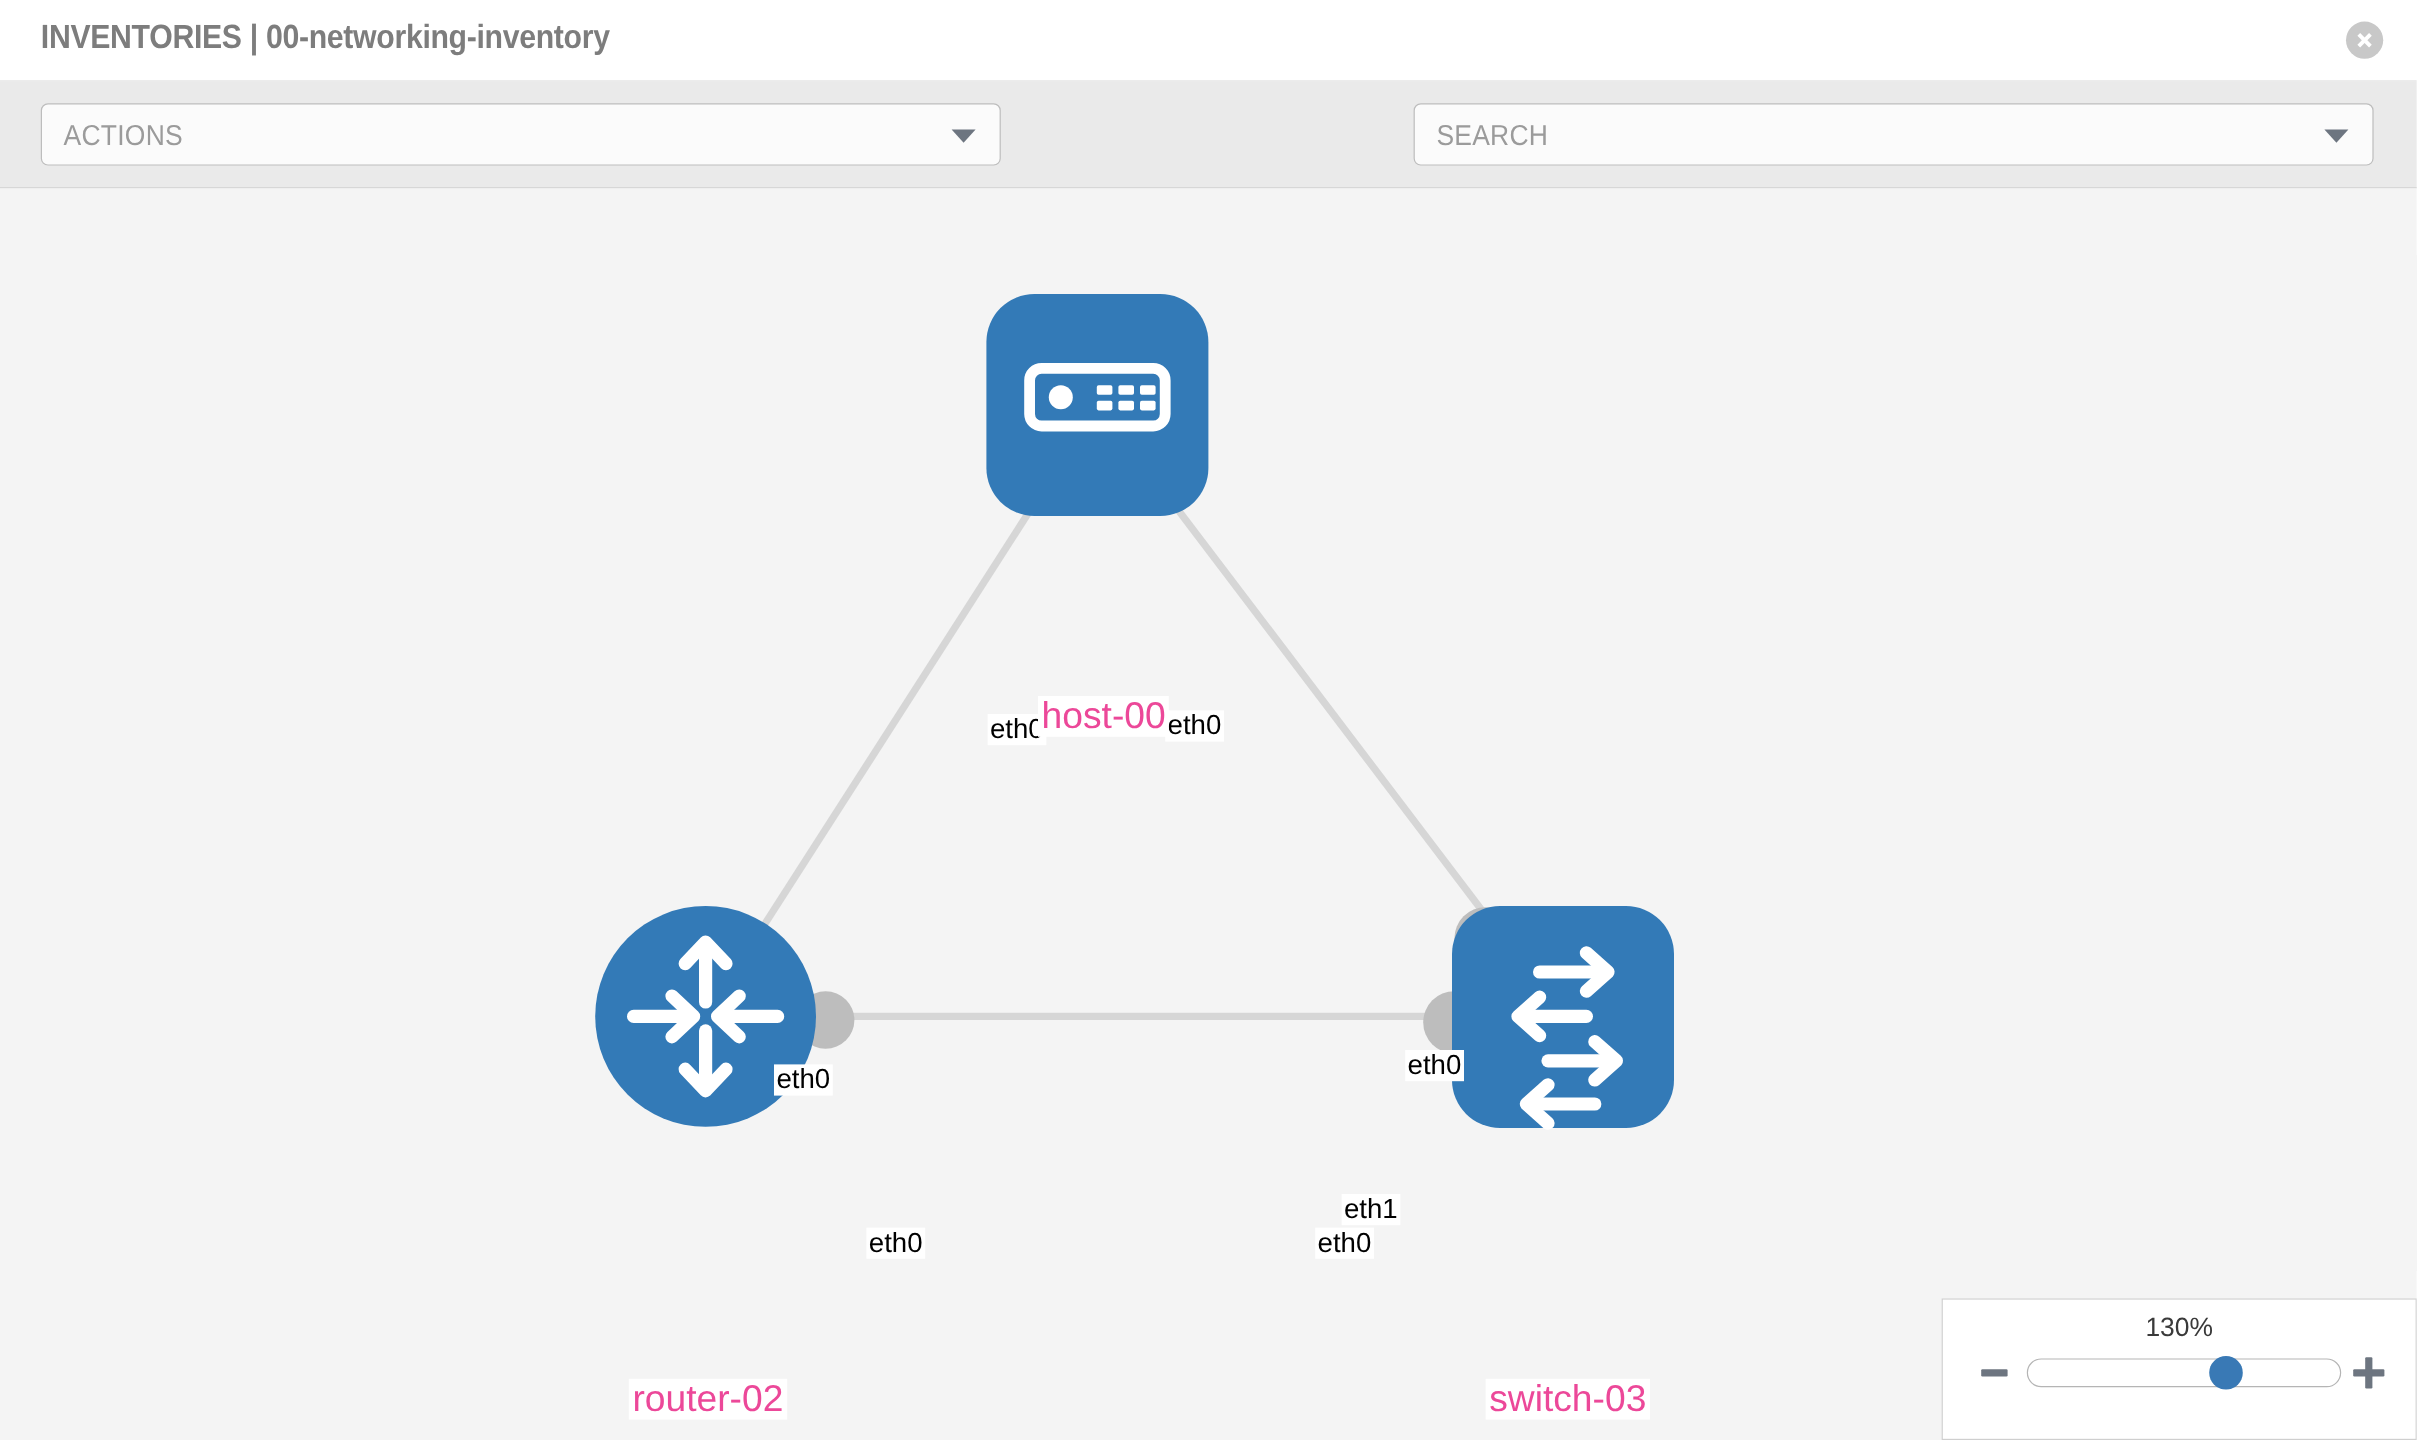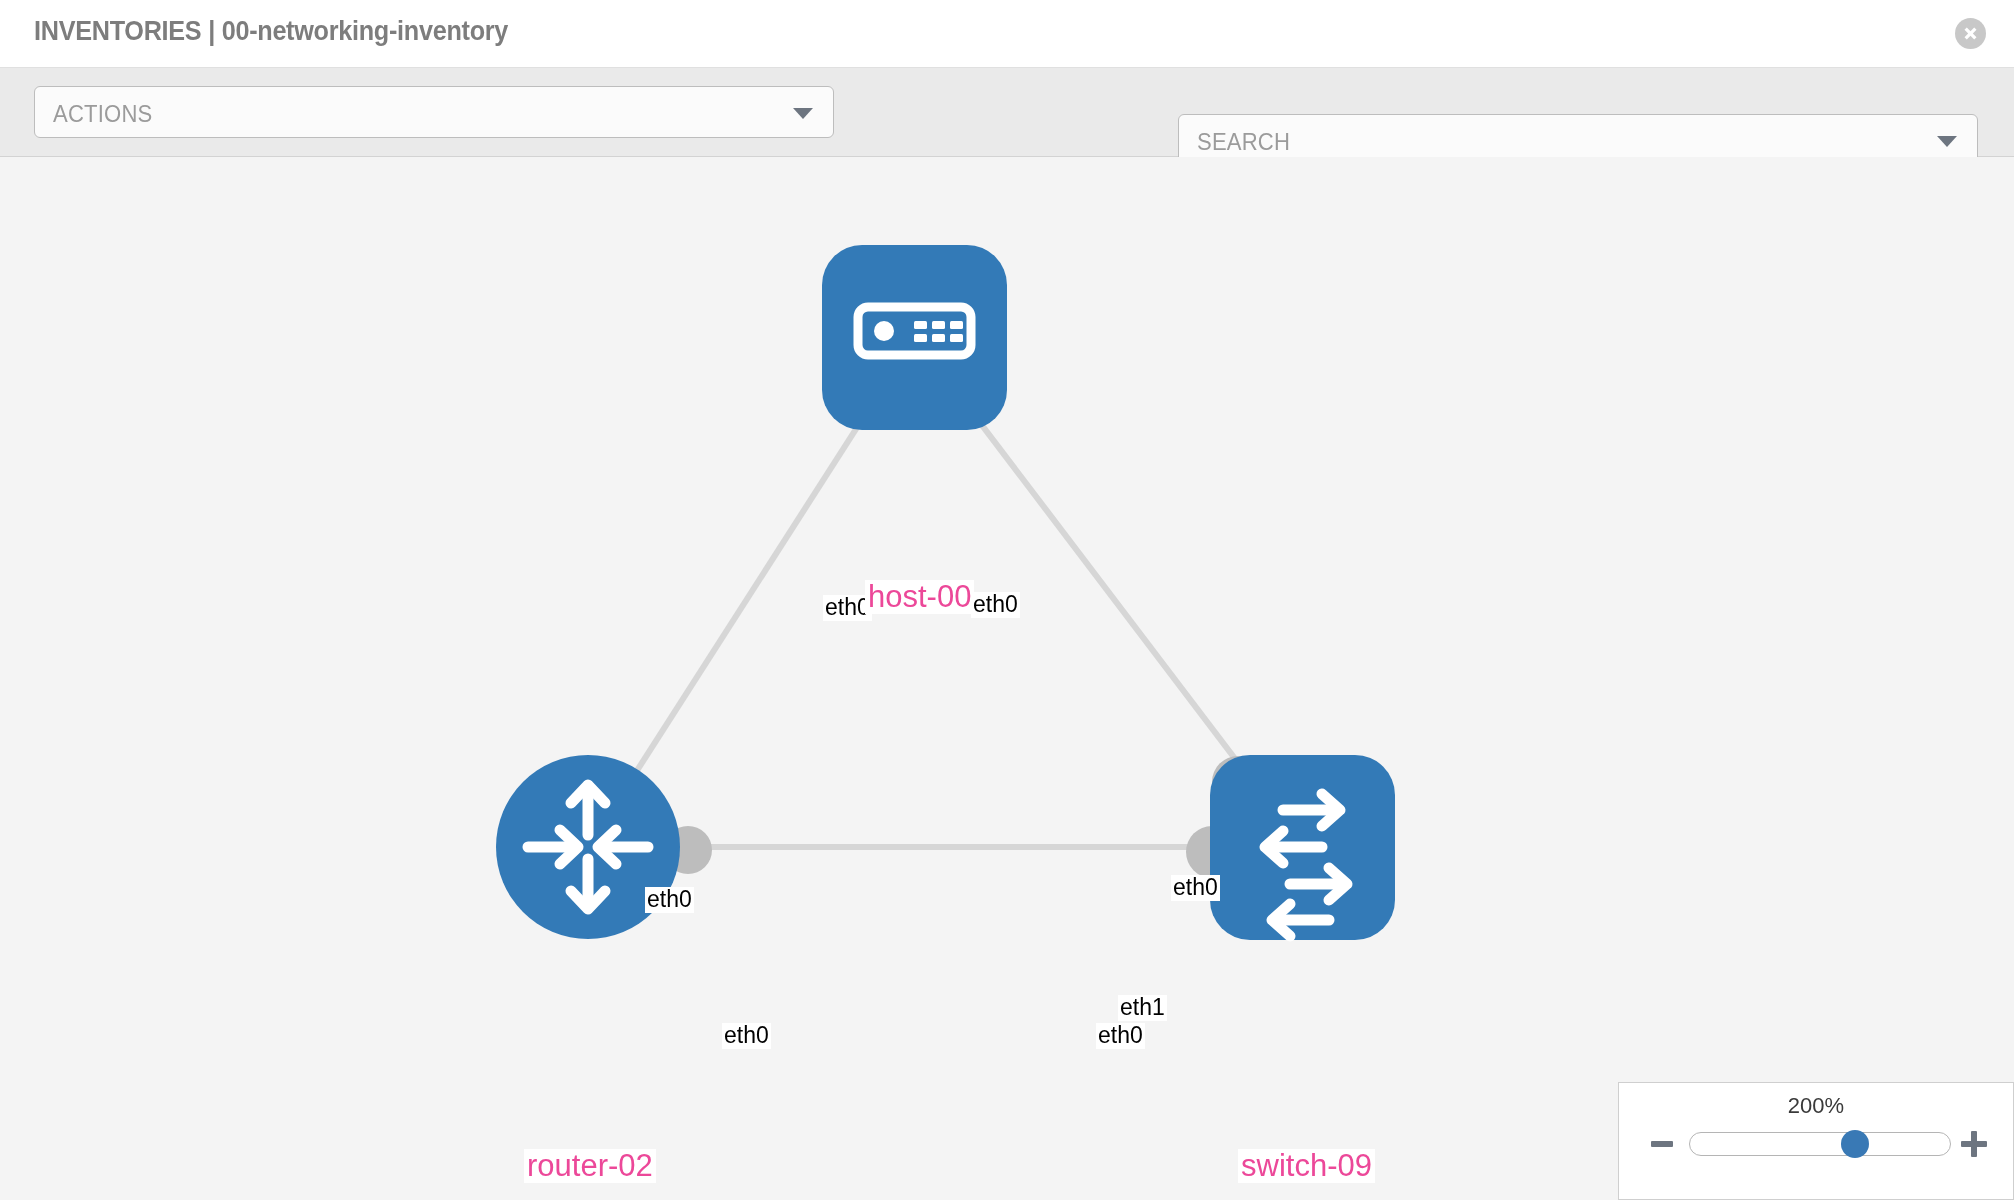--- a/index.html
+++ b/index.html
@@ -108,21 +108,20 @@
   .search-select {
     position: absolute;
     left: 1178px;
     top: 18px;
     width: 800px;
     height: 52px;
     background: #fbfbfb;
     border: 1px solid #bdbdbd;
     border-radius: 6px;
     box-sizing: border-box;
-    margin-top: 28px;
   }
   .search-label {
     position: absolute;
     left: 18px;
     top: 13px;
     font-size: 24px;
     color: #9b9b9b;
     letter-spacing: 0.2px;
     transform: scaleX(0.92);
     transform-origin: left center;
@@ -352,24 +351,24 @@
     <div class="edge-label" style="left:823px;  top:438px;">eth0</div>
     <div class="edge-label" style="left:971px;  top:435px;">eth0</div>
     <div class="edge-label" style="left:645px;  top:730px;">eth0</div>
     <div class="edge-label" style="left:1171px; top:718px;">eth0</div>
     <div class="edge-label" style="left:1096px; top:866px;">eth0</div>
     <div class="edge-label" style="left:1118px; top:838px;">eth1</div>
     <div class="edge-label" style="left:722px;  top:866px;">eth0</div>
 
     <div class="node-label" style="left:865px;  top:423px;">host-00</div>
     <div class="node-label" style="left:524px;  top:992px;">router-02</div>
-    <div class="node-label" style="left:1238px; top:992px;">switch-09</div>
+    <div class="node-label" style="left:1238px; top:992px;">switch-03</div>
   </div>
 
   <div class="zoom-panel">
-    <div class="zoom-pct">200%</div>
+    <div class="zoom-pct">130%</div>
     <div class="zoom-minus"></div>
     <div class="zoom-track"></div>
     <div class="zoom-thumb"></div>
     <div class="zoom-plus"></div>
   </div>
 
 </div>
 
 </body></html>

